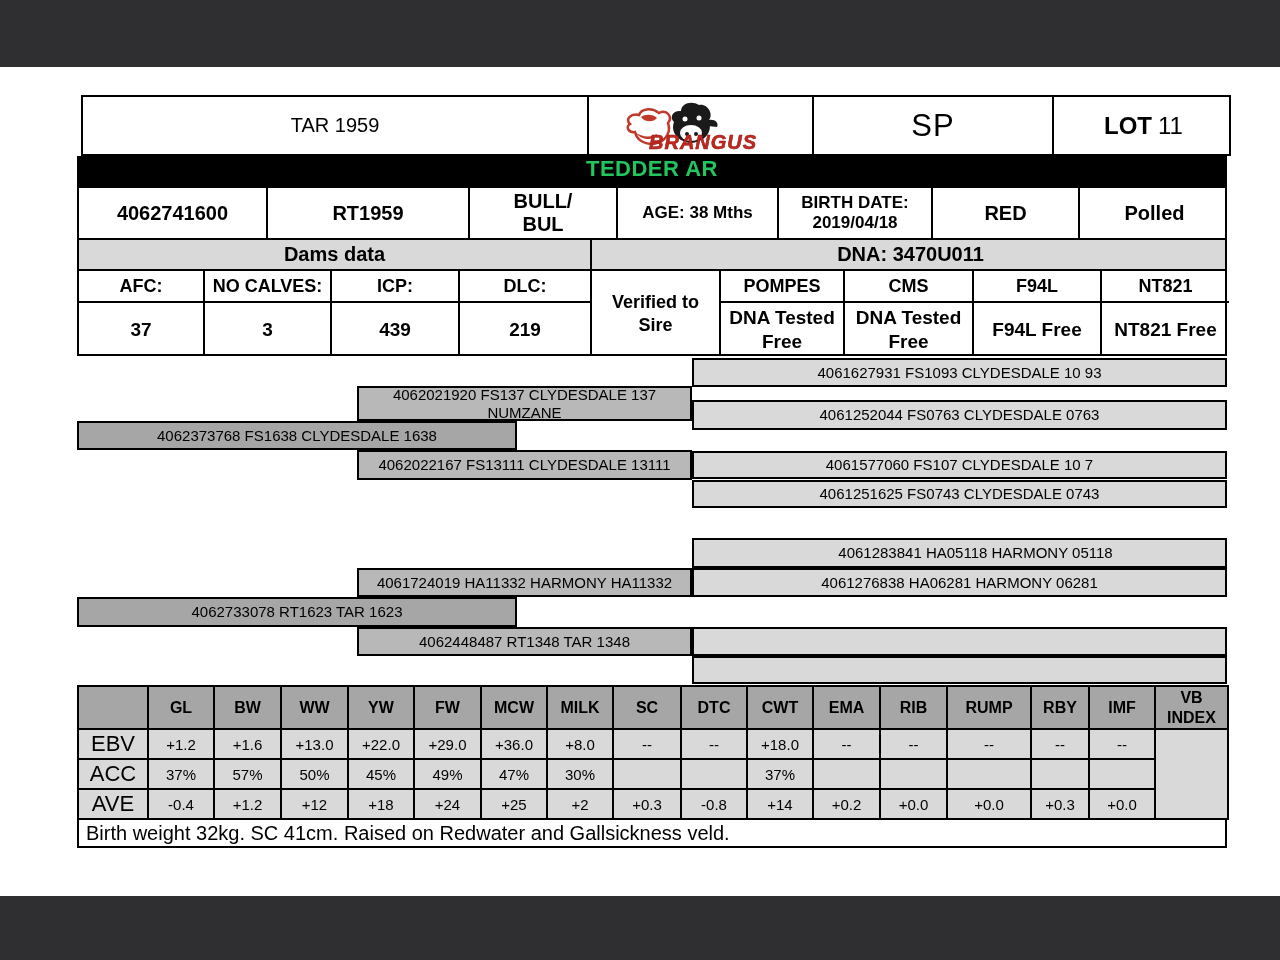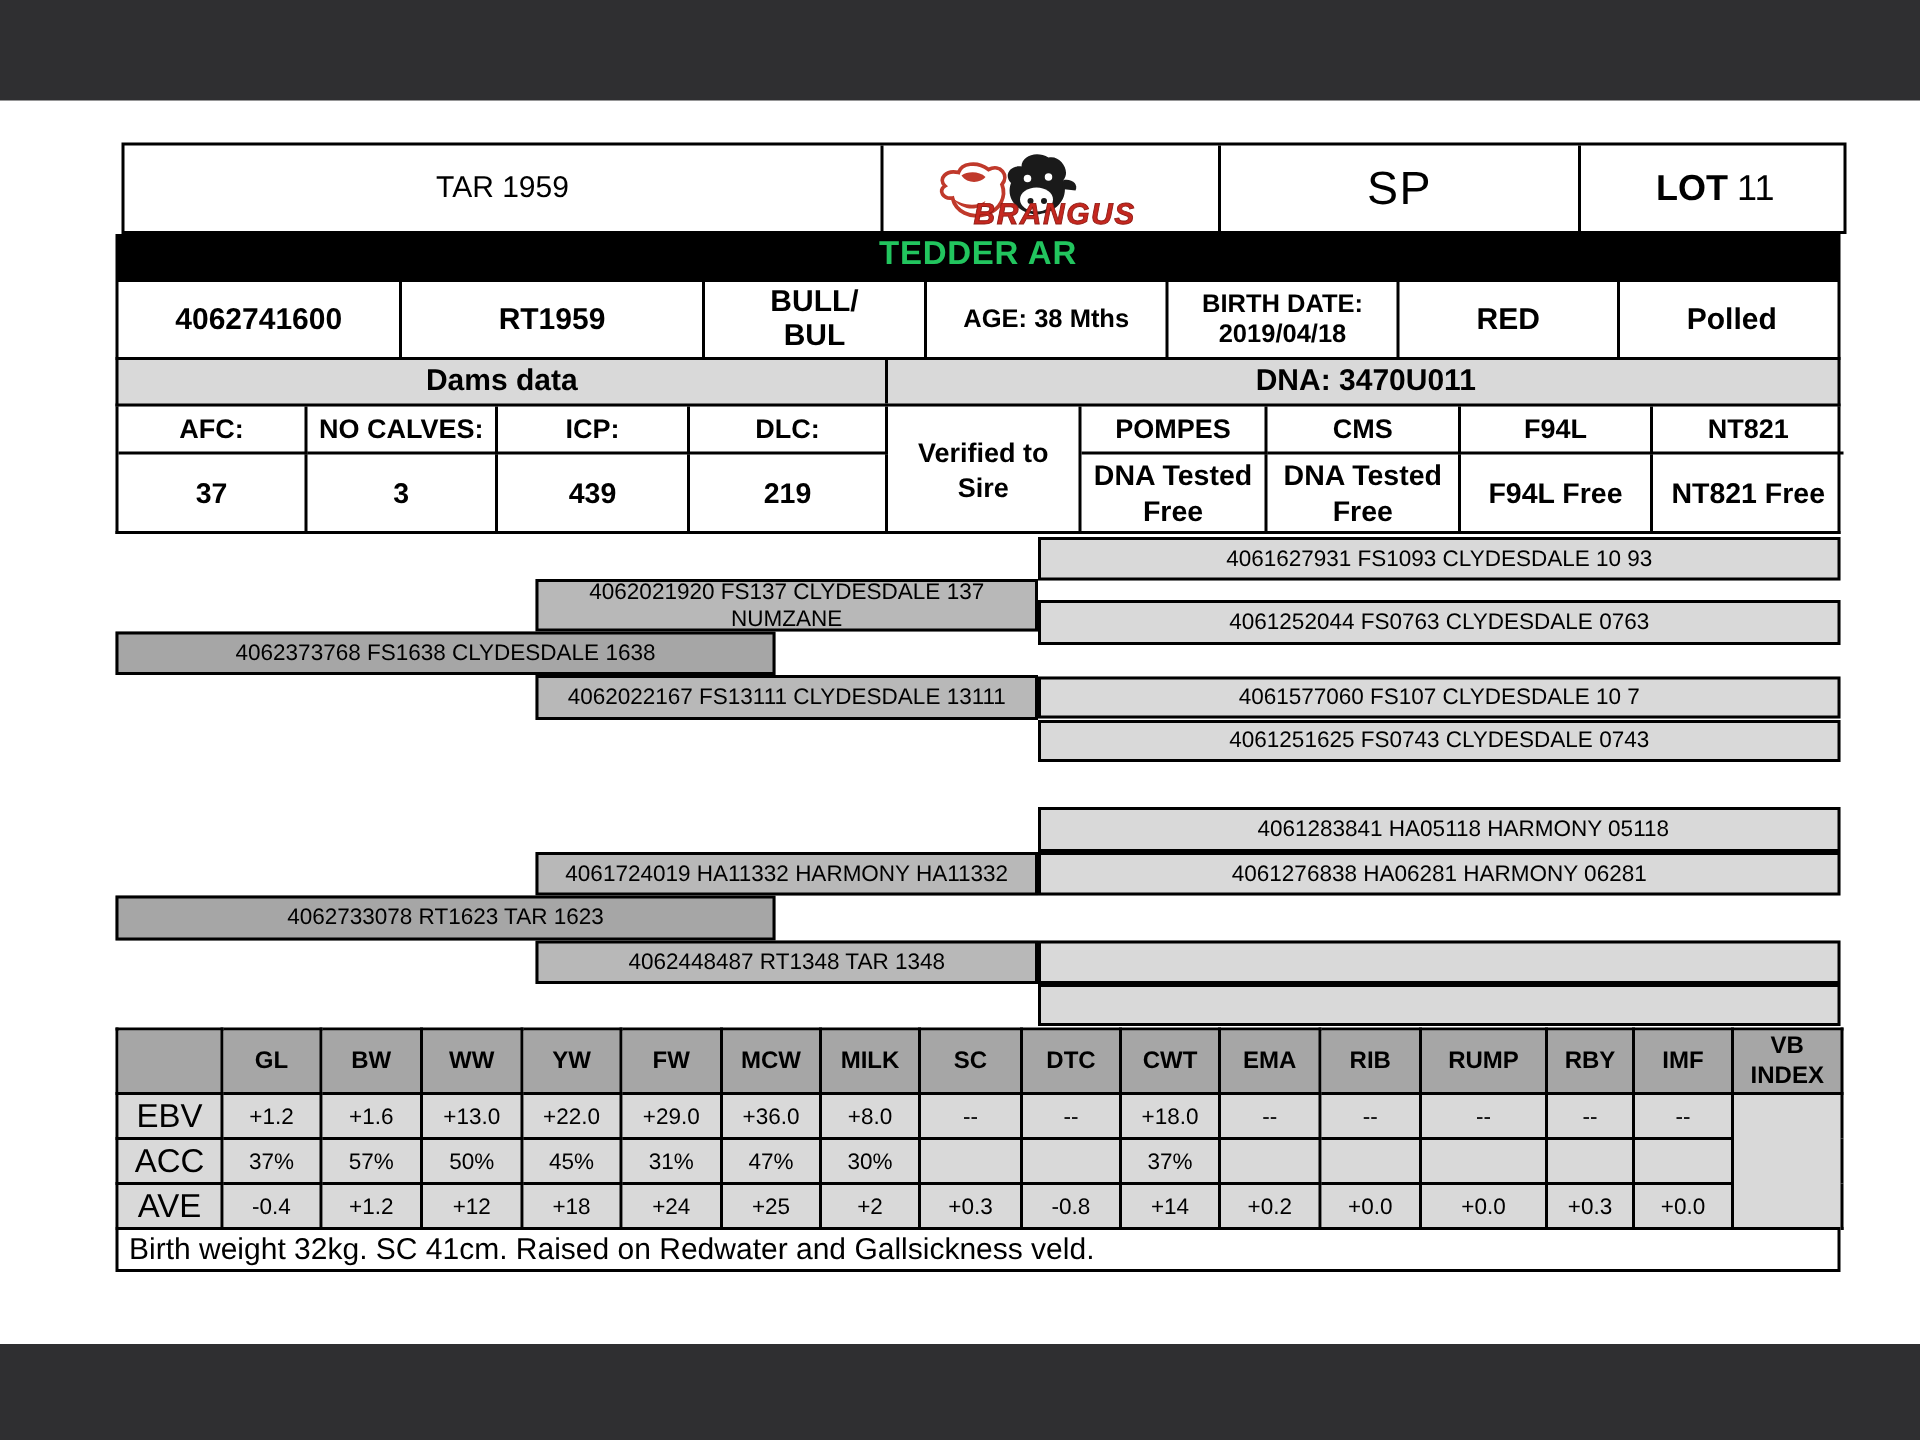--- a/index.html
+++ b/index.html
@@ -323,21 +323,21 @@
       <td>--</td>
       <td>--</td>
       <td rowspan="3"></td>
     </tr>
     <tr>
       <td class="row-label">ACC</td>
       <td>37%</td>
       <td>57%</td>
       <td>50%</td>
       <td>45%</td>
-      <td>31%</td>
+      <td>49%</td>
       <td>47%</td>
       <td>30%</td>
       <td></td>
       <td></td>
       <td>37%</td>
       <td></td>
       <td></td>
       <td></td>
       <td></td>
       <td></td>

